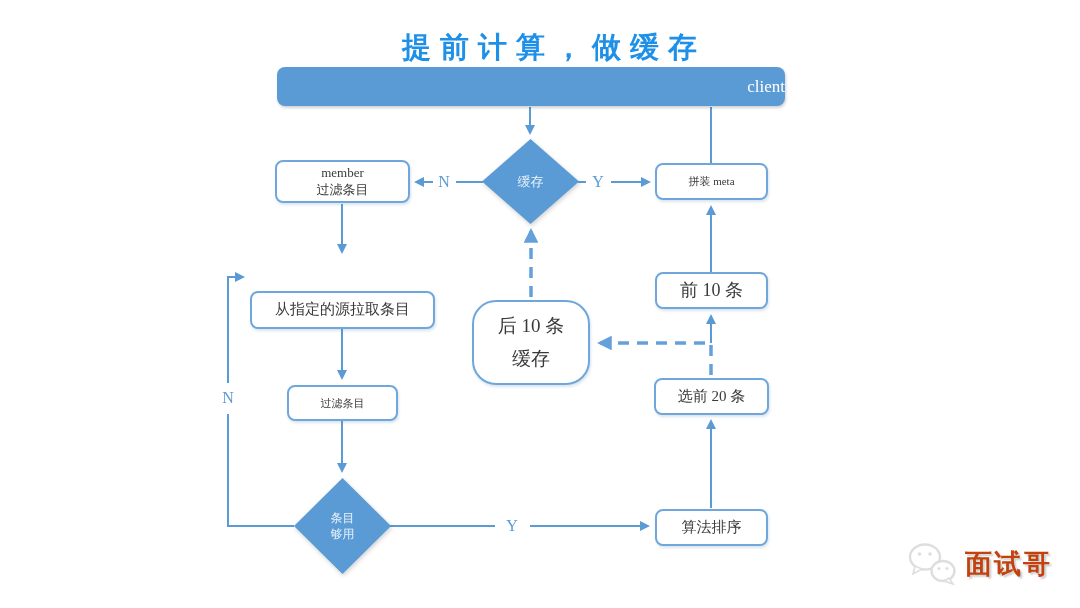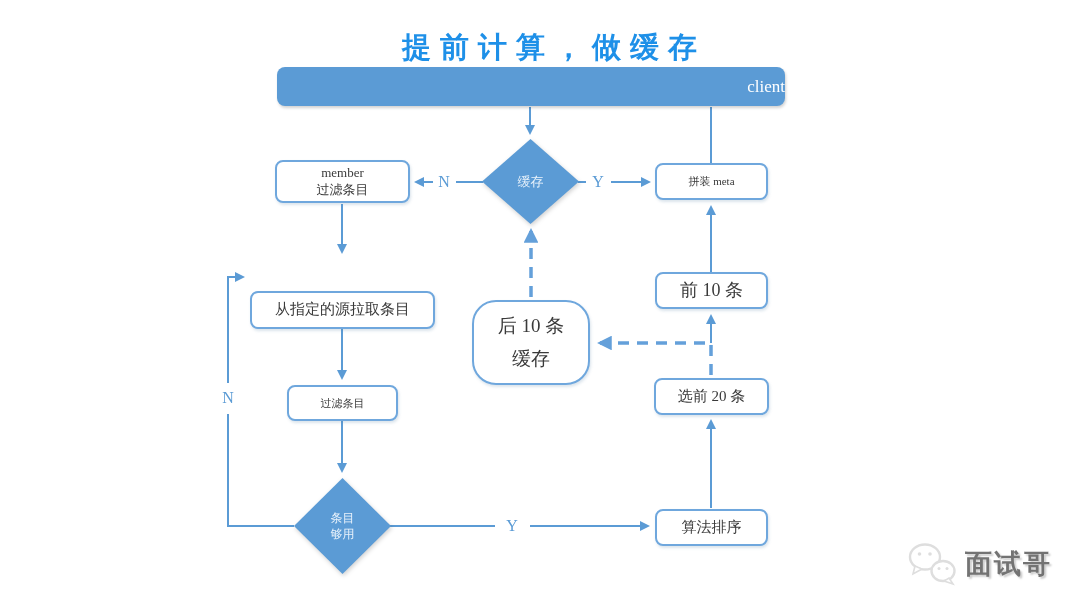--- a/index.html
+++ b/index.html
@@ -32,21 +32,21 @@
   .edge-label{
     position:absolute;transform:translate(-50%,-50%);color:#5b9bd5;
     font-size:16px;font-weight:500;background:#fff;padding:0 3px;
   }
   svg.connectors{position:absolute;left:0;top:0;width:1080px;height:608px;pointer-events:none;}
   .watermark{
     position:absolute;left:905px;top:534px;width:175px;height:60px;
     display:flex;align-items:center;
   }
   .wm-text{
-    font-size:27px;font-weight:bold;color:#737373;
+    font-size:27px;font-weight:bold;color:#c2410c;
     text-shadow:2px 2px 2px #cccccc;letter-spacing:2px;margin-left:6px;
   }
 </style>
 </head>
 <body>
 
 <div class="canvas">
 
   <svg class="connectors">
     <defs>

